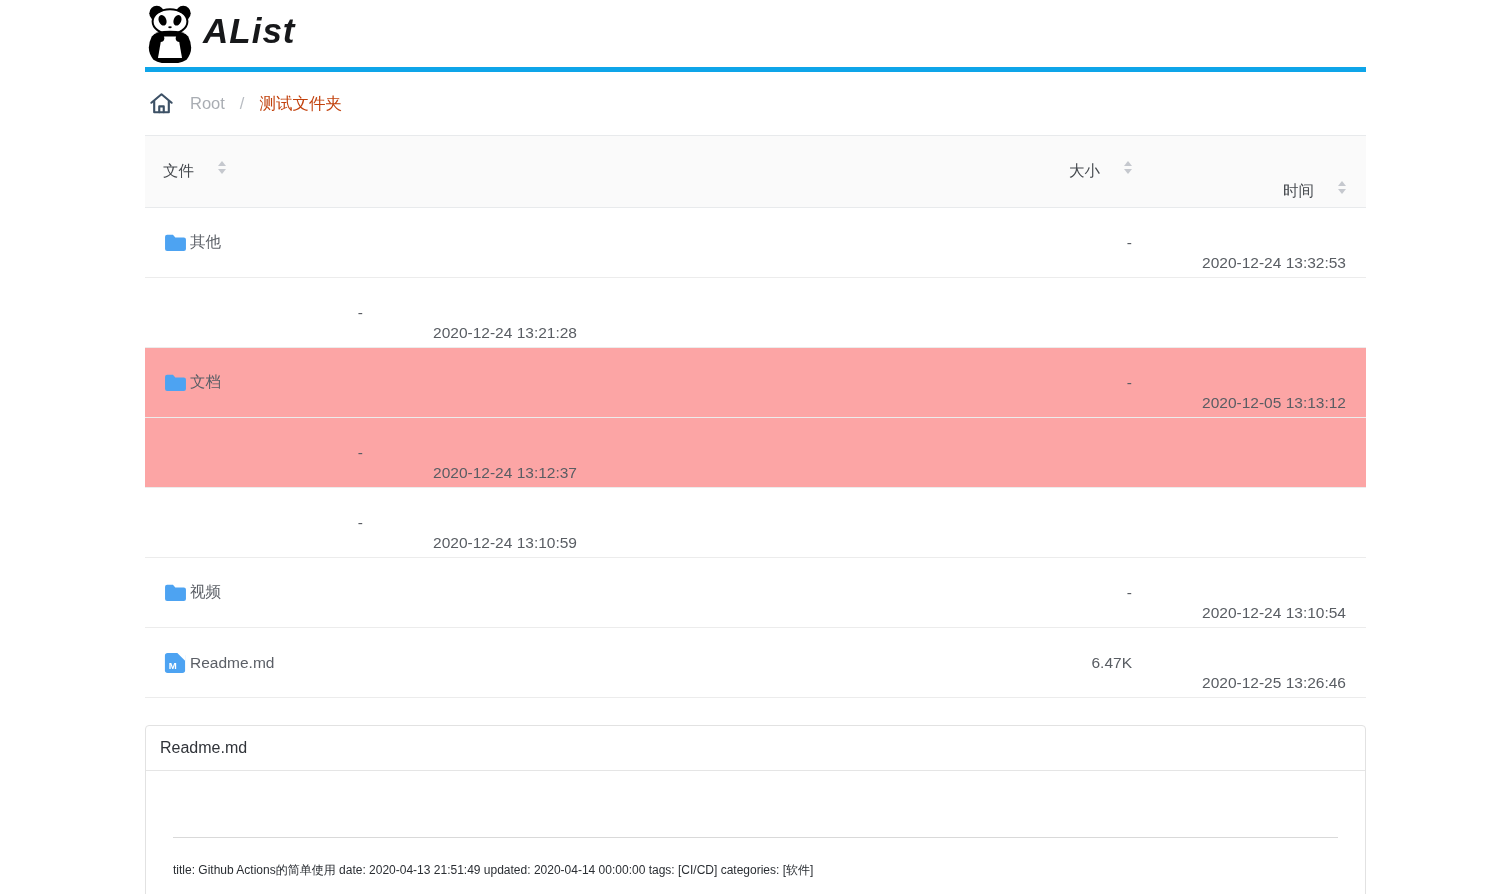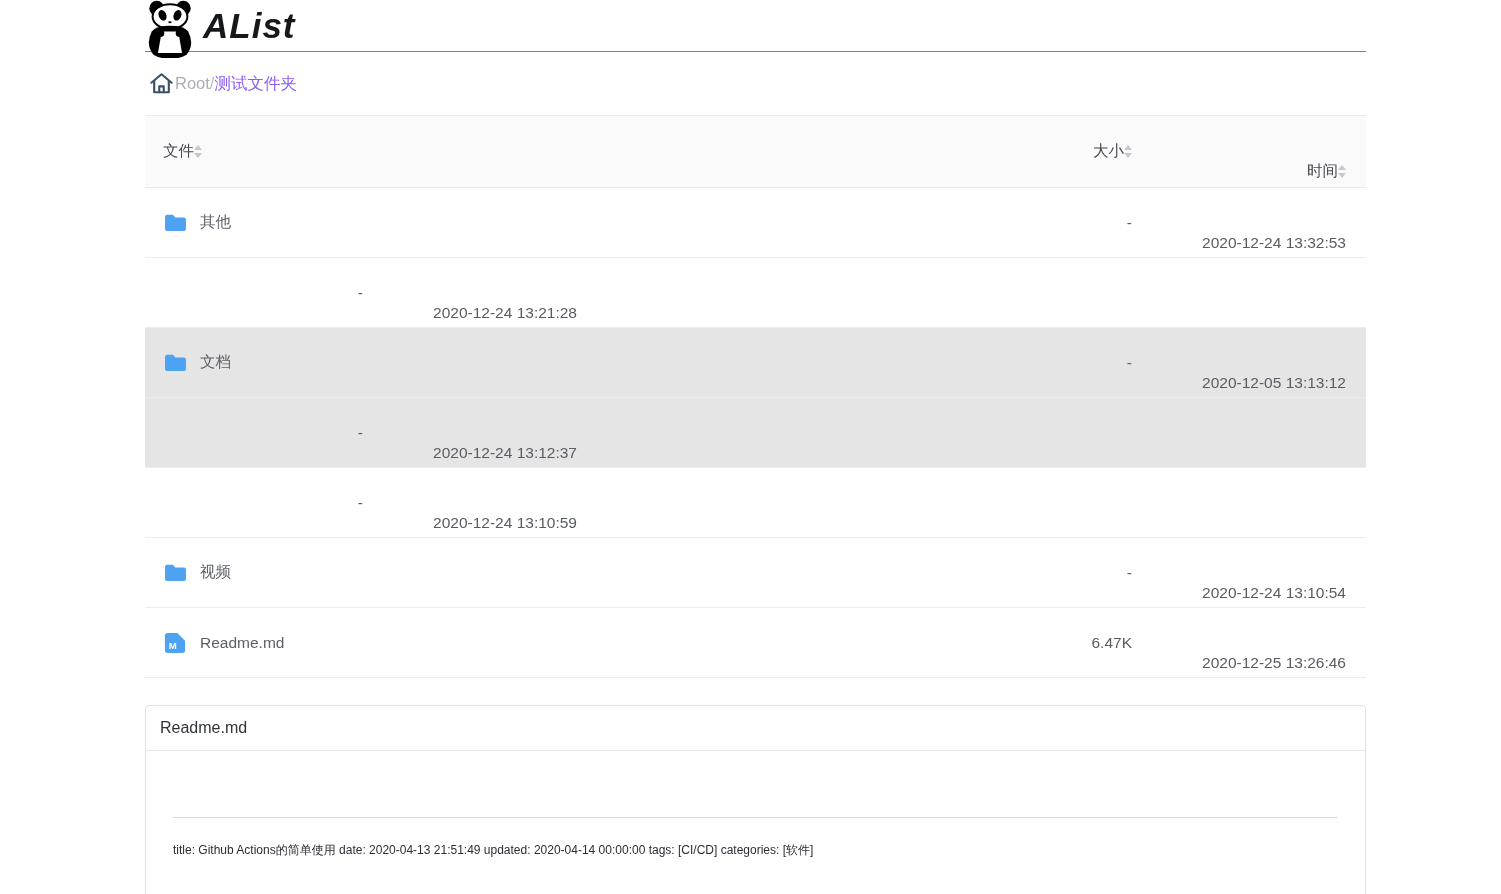--- a/index.html
+++ b/index.html
@@ -1,46 +1,46 @@
 <!DOCTYPE html>
 <html><head>
 <meta charset="utf-8">
 <style>
   * { box-sizing: border-box; margin: 0; padding: 0; }
   html, body { background: #ffffff; font-family: "Liberation Sans", "DejaVu Sans", sans-serif; }
   .page { width: 1221px; margin-left: 145px; }
 
   
-  .topbar { height: 52px; border-bottom: 1px solid #0ea5e9; display: flex; align-items: flex-start; }
+  .topbar { height: 72px; border-bottom: 5px solid #0ea5e9; display: flex; align-items: center; }
   .logo { display: flex; align-items: center; gap: 8px; cursor: pointer; }
   .logo svg { display: block; }
   .logo-text { font-size: 35px; font-weight: 800; font-style: italic; color: #17181a; letter-spacing: 1px; padding-bottom: 6px; }
 
   
-  .breadcrumb { height: 64px; border-bottom: 1px solid #e8eaec; display: flex; align-items: center; padding-left: 3px; font-size: 16.5px; }
+  .breadcrumb { height: 64px; border-bottom: 1px solid #e8eaec; display: flex; align-items: center; gap: 15px; padding-left: 3px; font-size: 16.5px; }
   .crumb-home { display: flex; align-items: center; cursor: pointer; }
   .crumb-root { color: #a9adb3; cursor: pointer; }
   .crumb-sep { color: #b8bcc2; }
-  .crumb-current { color: #8b5cf6; }
+  .crumb-current { color: #c2410c; }
 
   
   .thead { height: 72px; background: #fafafa; border-bottom: 1px solid #e8eaec; display: flex; align-items: center; padding: 0 20px 0 18px; font-size: 15.5px; color: #45494e; }
   .c-name { flex: 1; display: flex; align-items: center; }
   .c-size { width: 200px; display: flex; justify-content: flex-end; align-items: center; }
   .c-time { width: 214px; display: flex; justify-content: flex-end; align-items: center; margin-top: 40px; }
-  .hcell { cursor: pointer; display: flex; align-items: center; gap: 0; }
+  .hcell { cursor: pointer; display: flex; align-items: flex-start; gap: 24px; }
 
   .sort-caret { display: inline-flex; flex-direction: column; gap: 3px; cursor: pointer; }
   .sort-caret i { display: block; width: 0; height: 0; border-left: 4.5px solid transparent; border-right: 4.5px solid transparent; }
   .sort-caret .up { border-bottom: 5.5px solid #c5c8ce; }
   .sort-caret .dn { border-top: 5.5px solid #c5c8ce; }
 
   .trow { height: 70px; display: flex; align-items: center; padding: 0 20px 0 18px; border-bottom: 1px solid #ececec; font-size: 15.5px; color: #5b5f66; cursor: pointer; }
-  .trow.hl { background: #e5e5e5; }
-  .trow .c-name { gap: 13px; }
+  .trow.hl { background: #fca5a5; }
+  .trow .c-name { gap: 3px; }
   .trow .c-size, .trow .c-time { color: #595d63; }
   .ficon { display: flex; align-items: center; width: 24px; justify-content: center; }
 
   
   .card { margin-top: 27px; border: 1px solid #e2e2e2; border-radius: 4px; }
   .card-head { height: 45px; display: flex; align-items: center; padding: 0 14px; border-bottom: 1px solid #e5e5e5; font-size: 16px; color: #303339; }
   .card-body { padding: 66px 27px 60px; }
   .card-body hr { border: none; border-top: 1px solid #d9d9d9; }
   .md-text { margin-top: 23px; font-size: 12px; color: #2a2e33; line-height: 1.5; }
 </style>

